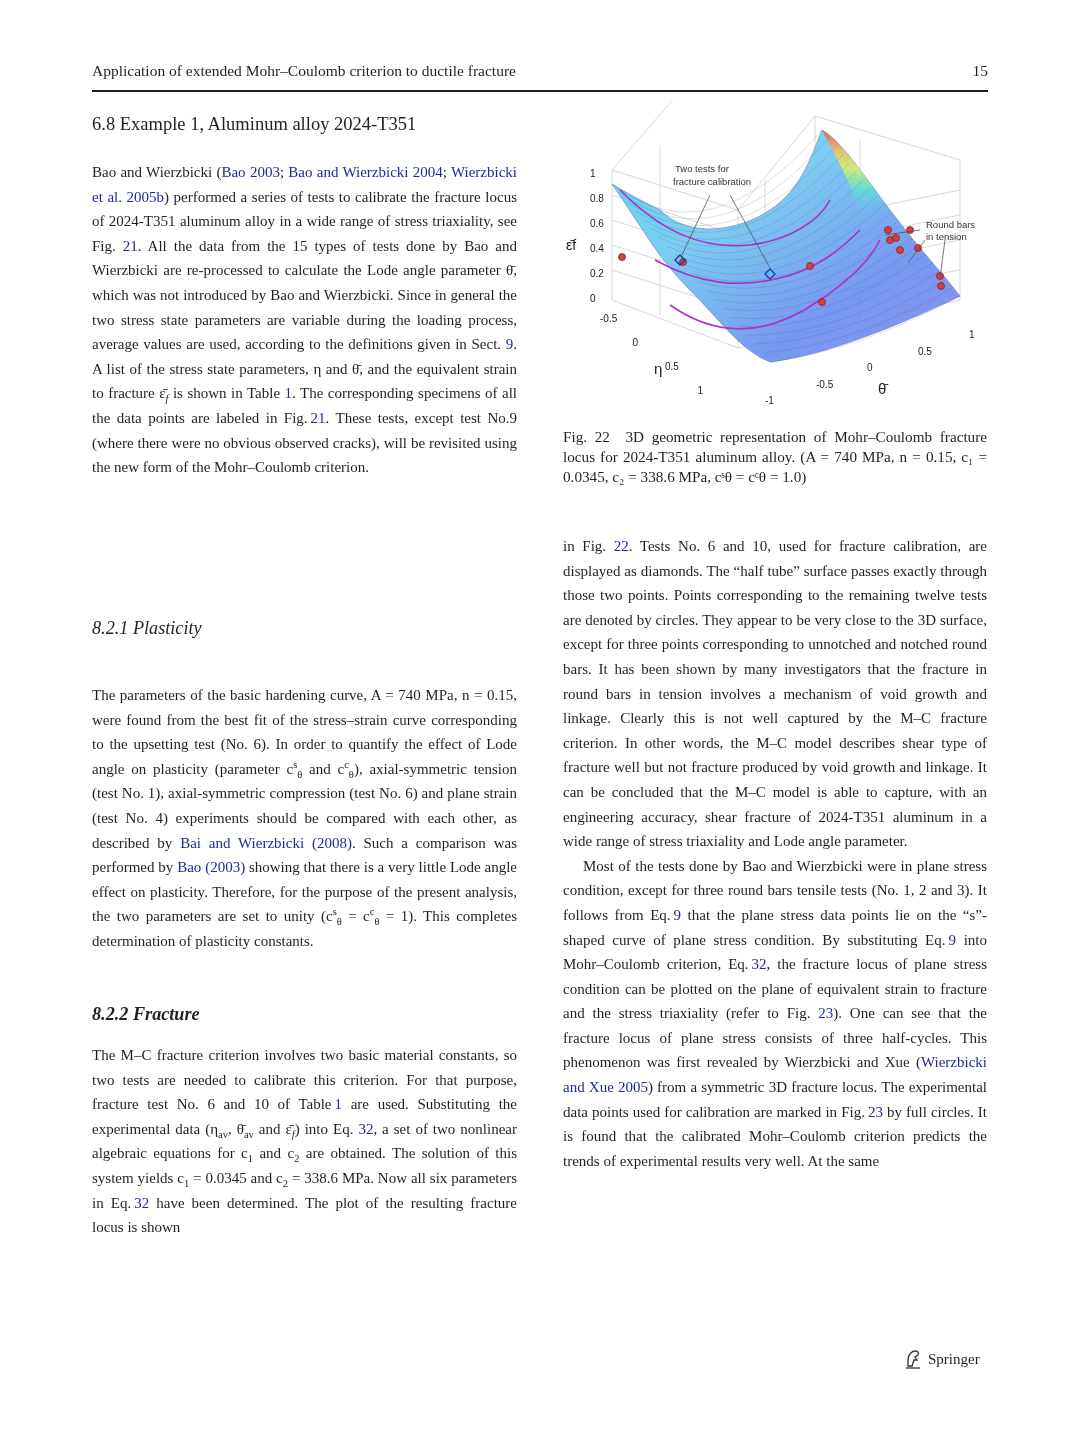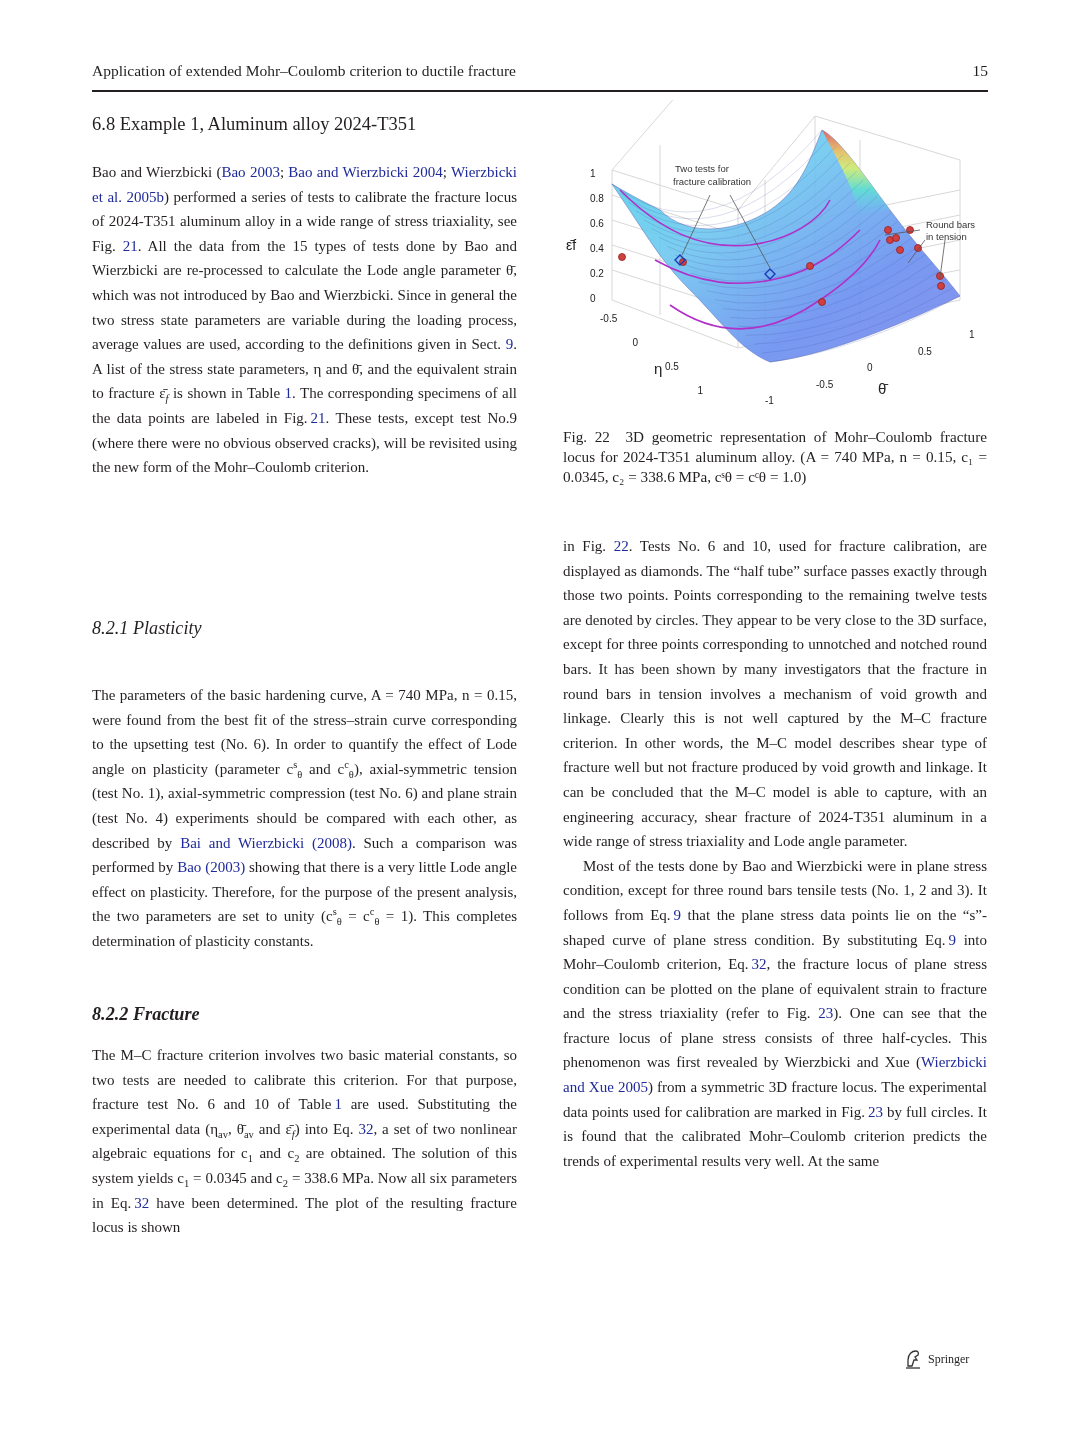--- a/index.html
+++ b/index.html
@@ -23,21 +23,21 @@
   .col p { margin: 0; }
   .col .indent { text-indent: 20px; }
   .link { color: #1f2a9a; }
   .ital { font-style: italic; }
   .subhead { position: absolute; left: 92px; font-size: 18.2px; font-style: italic; }
 
   .figure { position: absolute; left: 560px; top: 100px; width: 430px; height: 318px; }
   .caption { position: absolute; left: 563px; top: 427px; width: 424px; font-size: 15.2px; line-height: 20px; text-align: justify; }
   .caption b { font-weight: normal; }
 
-  .springer { position: absolute; left: 904px; top: 1348px; font-size: 12px; display: flex; align-items: center; gap: 6px; }
+  .springer { position: absolute; left: 904px; top: 1348px; font-size: 15px; display: flex; align-items: center; gap: 6px; }
   .springer svg { width: 18px; height: 22px; }
   sub, sup { font-size: 70%; line-height: 0; }
 </style>
 </head>
 <body>
 
 <div class="running-head">
   <span class="title">Application of extended Mohr–Coulomb criterion to ductile fracture</span>
   <span class="pageno">15</span>
 </div>

